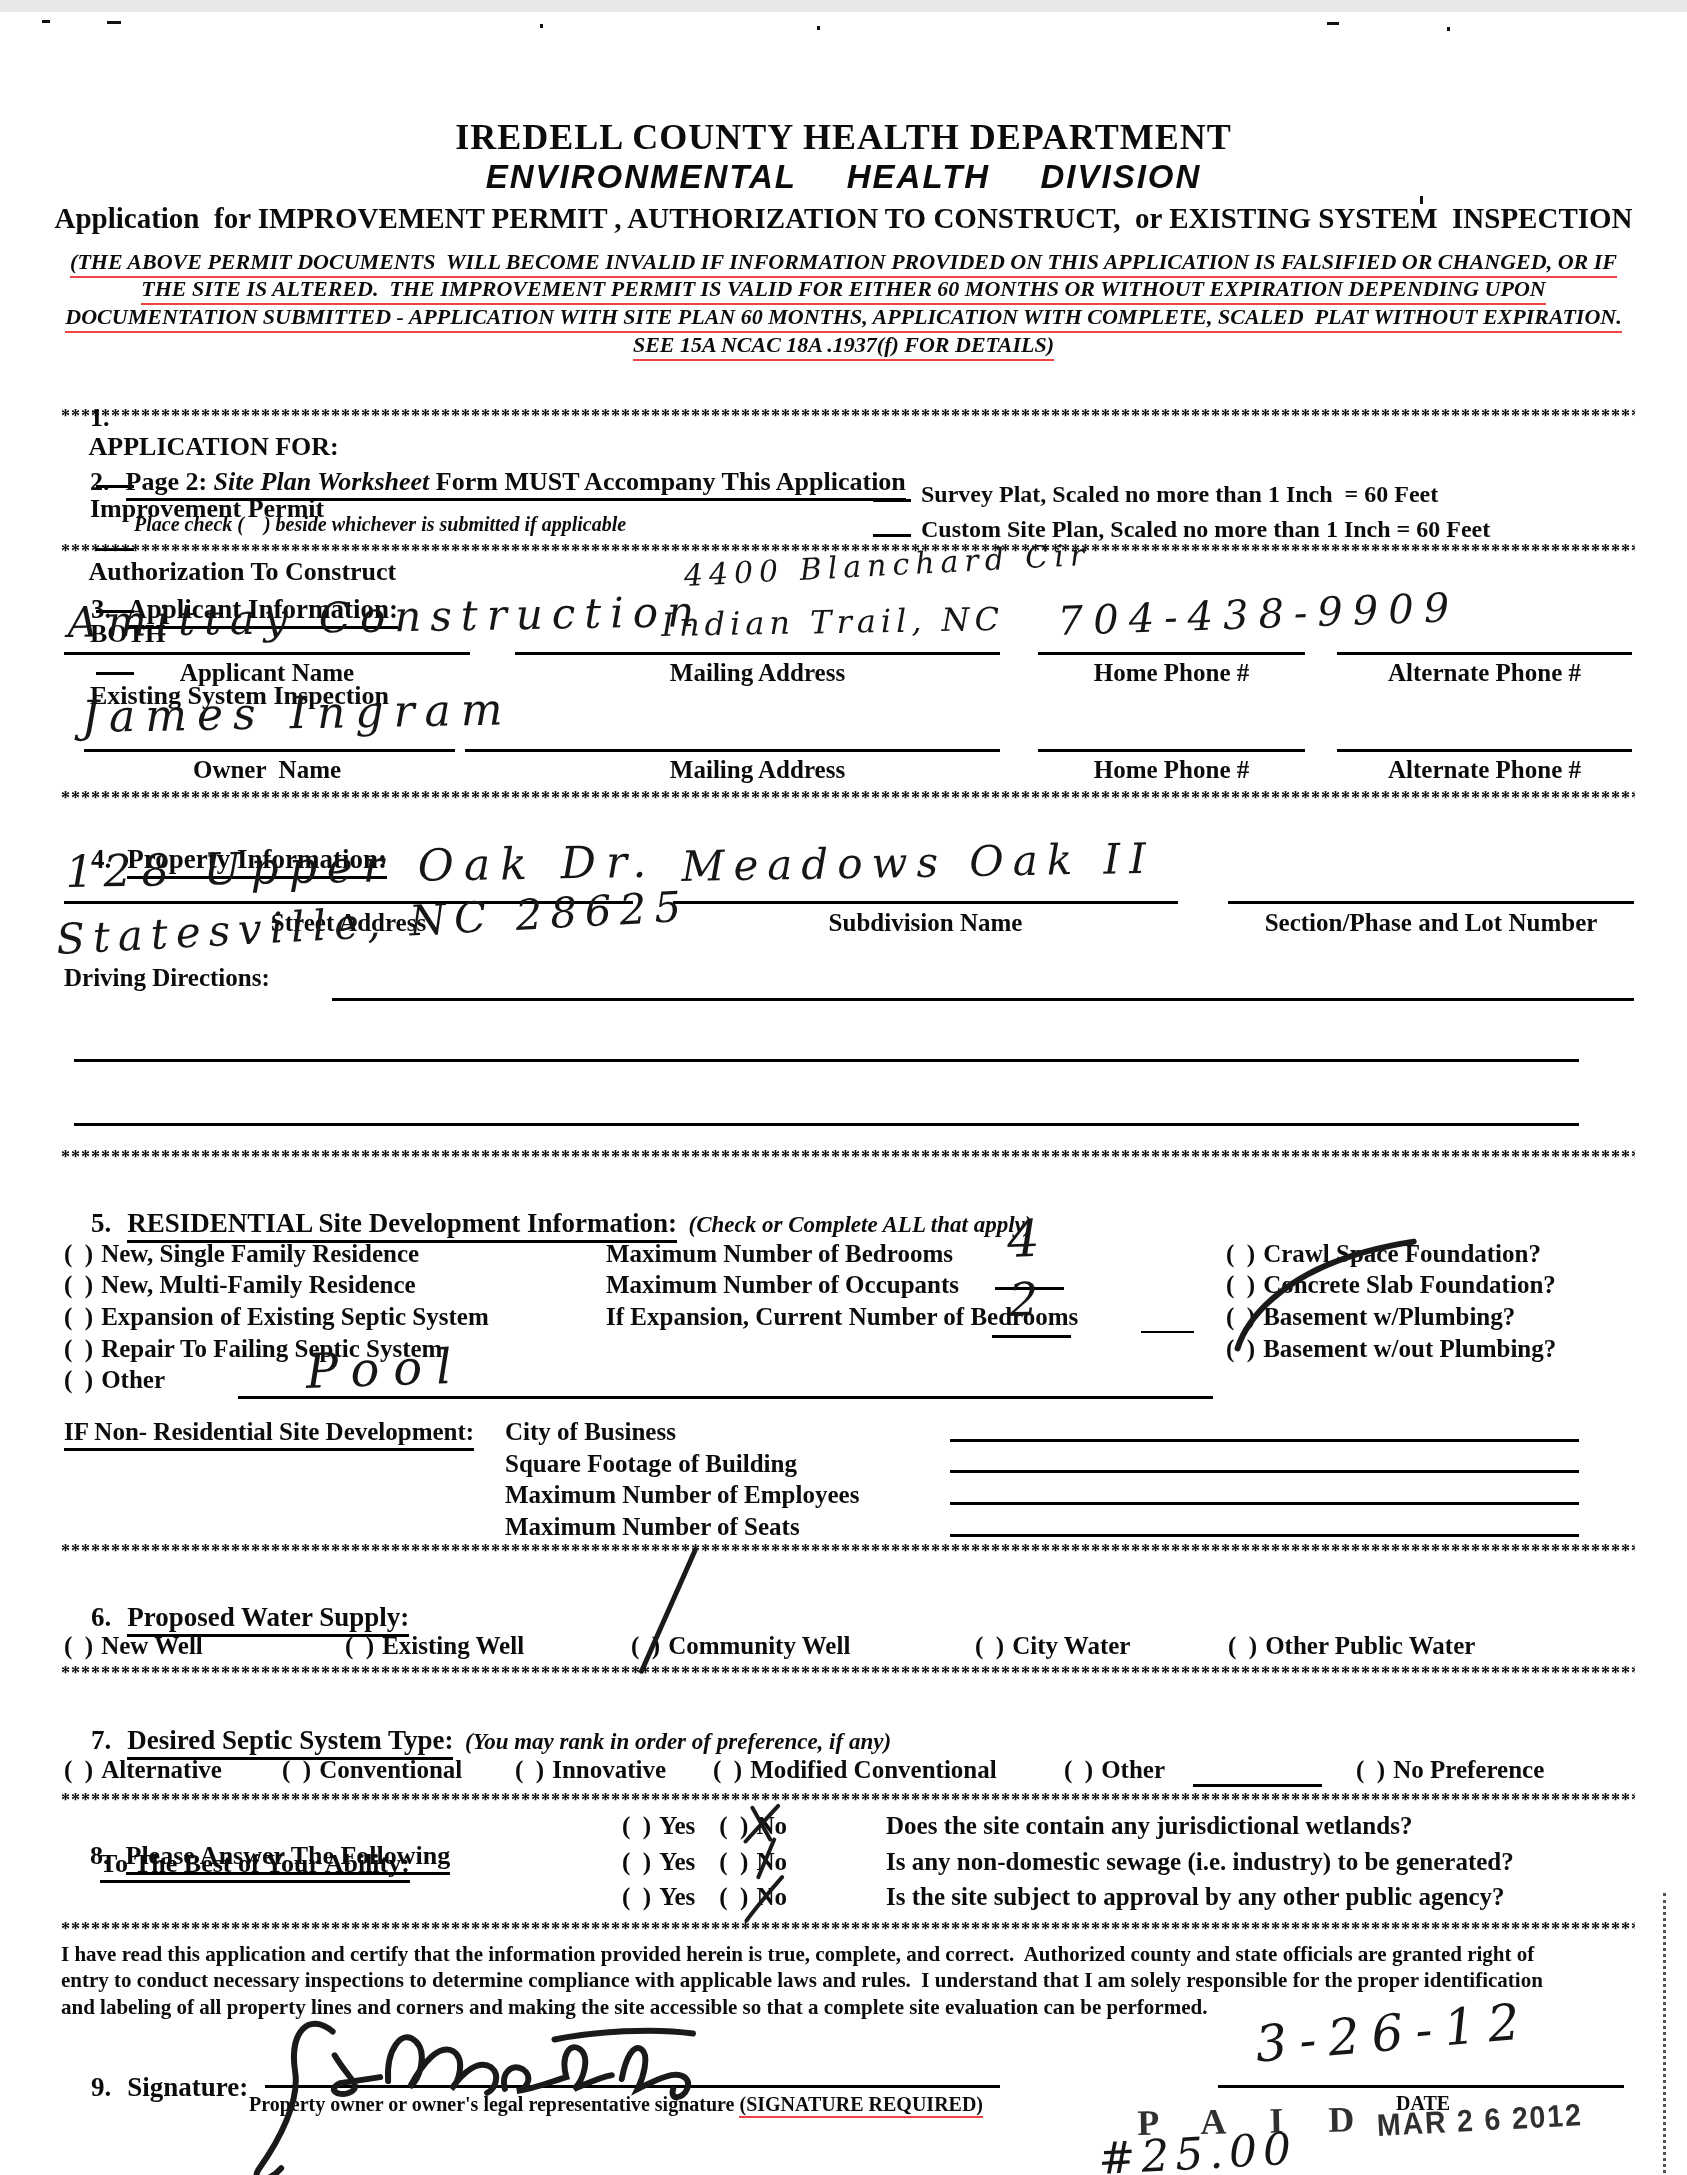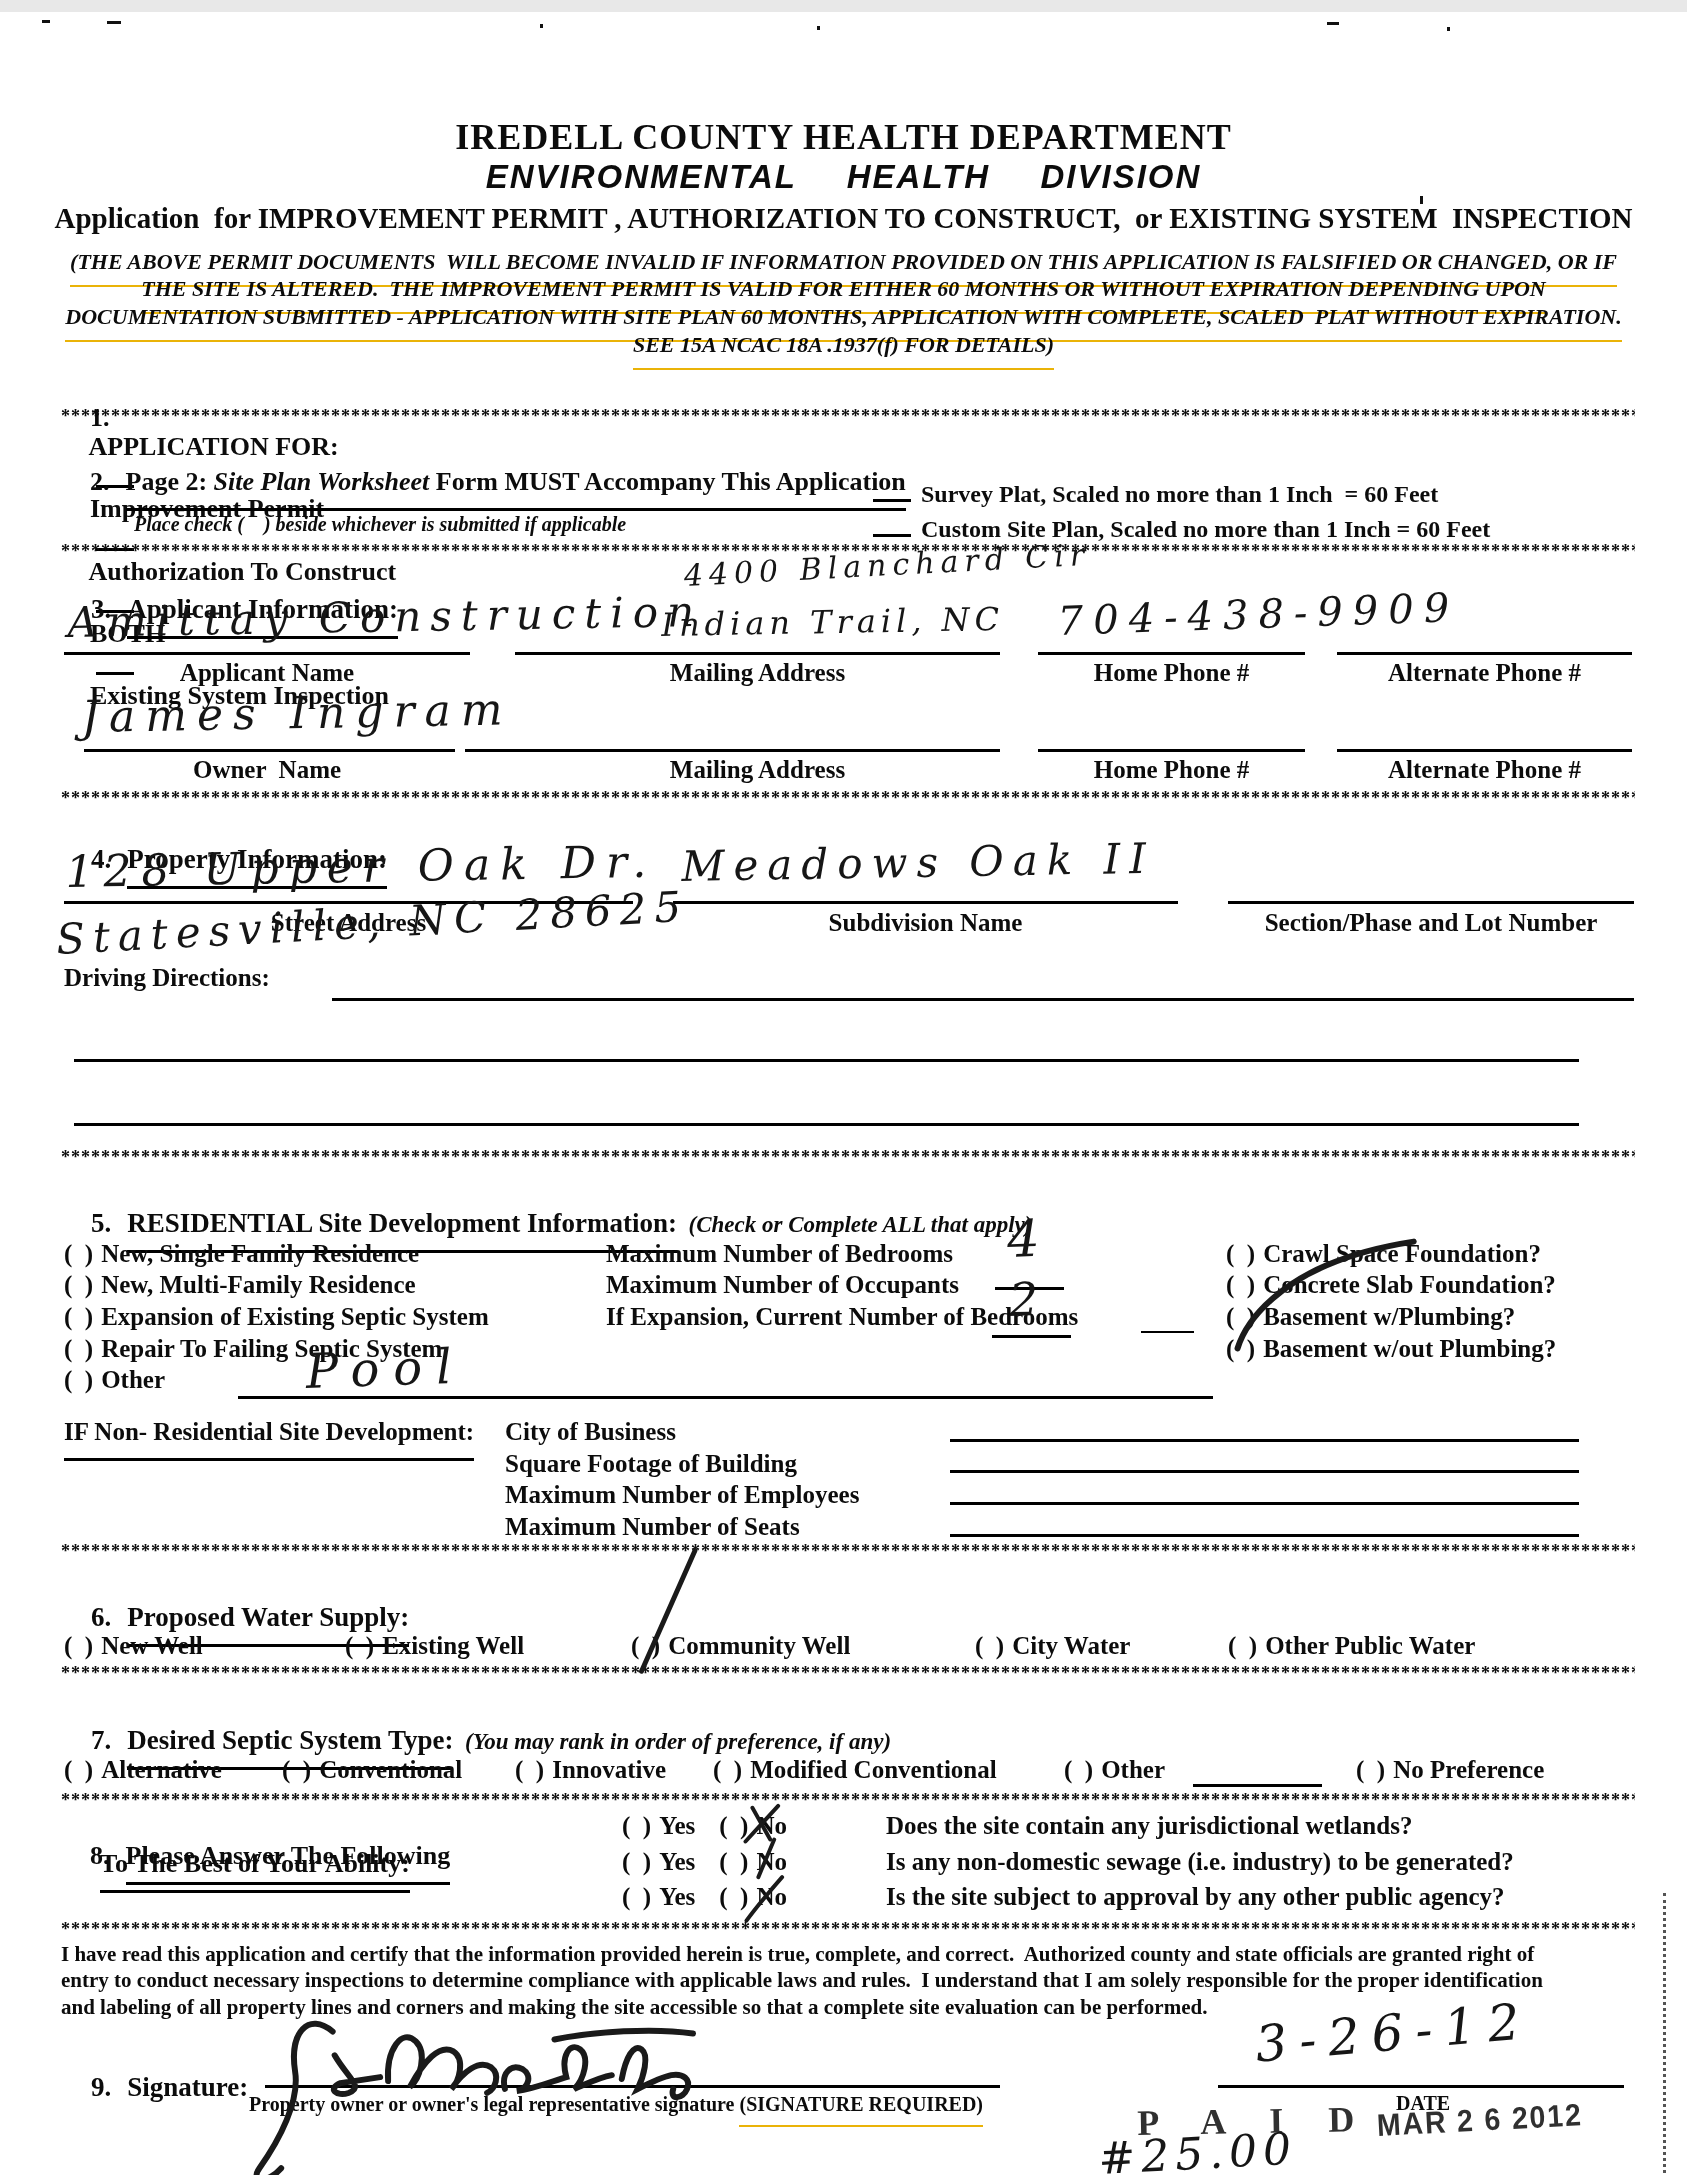--- a/index.html
+++ b/index.html
@@ -2,22 +2,22 @@
 <html><head>
 <meta charset="utf-8">
 <style>
   html,body{margin:0;padding:0;background:#e8e8e8;}
   #page{position:relative;width:1687px;height:2175px;background:#ffffff;overflow:hidden;
         font-family:"Liberation Serif",serif;font-weight:700;color:#0c0c0c;margin:12px auto;}
   .t{position:absolute;white-space:pre;line-height:1.12;}
   .ctr{left:0;width:1687px;text-align:center;}
   .it{font-style:italic;}
   .sans{font-family:"Liberation Sans",sans-serif;}
-  .hu{border-bottom:3px solid #000;padding-bottom:12px;display:inline-block;}
-  .u2{border-bottom:2px solid #eab308;padding-bottom:10px;display:inline-block;}
+  .hu{border-bottom:3px solid #000;padding-bottom:2px;display:inline-block;}
+  .u2{border-bottom:2px solid #ef4444;padding-bottom:1px;display:inline-block;}
   .num{margin-right:16px;}
   .ln{position:absolute;height:0;border-bottom:3px solid #000;}
   .ln2{position:absolute;height:0;border-bottom:2px solid #000;}
   .stars{position:absolute;overflow:hidden;white-space:nowrap;font-size:18px;letter-spacing:1px;
          font-family:"Liberation Serif",serif;font-weight:700;}
   .lbl{position:absolute;text-align:center;font-size:25px;white-space:pre;}
   .cb{white-space:pre;margin-right:8px;}
   .blank{display:inline-block;width:38px;border-bottom:3px solid #000;height:24px;margin:0 10px 0 6px;vertical-align:baseline;}
   .hw{position:absolute;font-family:"DejaVu Serif",serif;font-style:italic;font-weight:400;
       color:#161616;white-space:pre;transform-origin:left top;}

